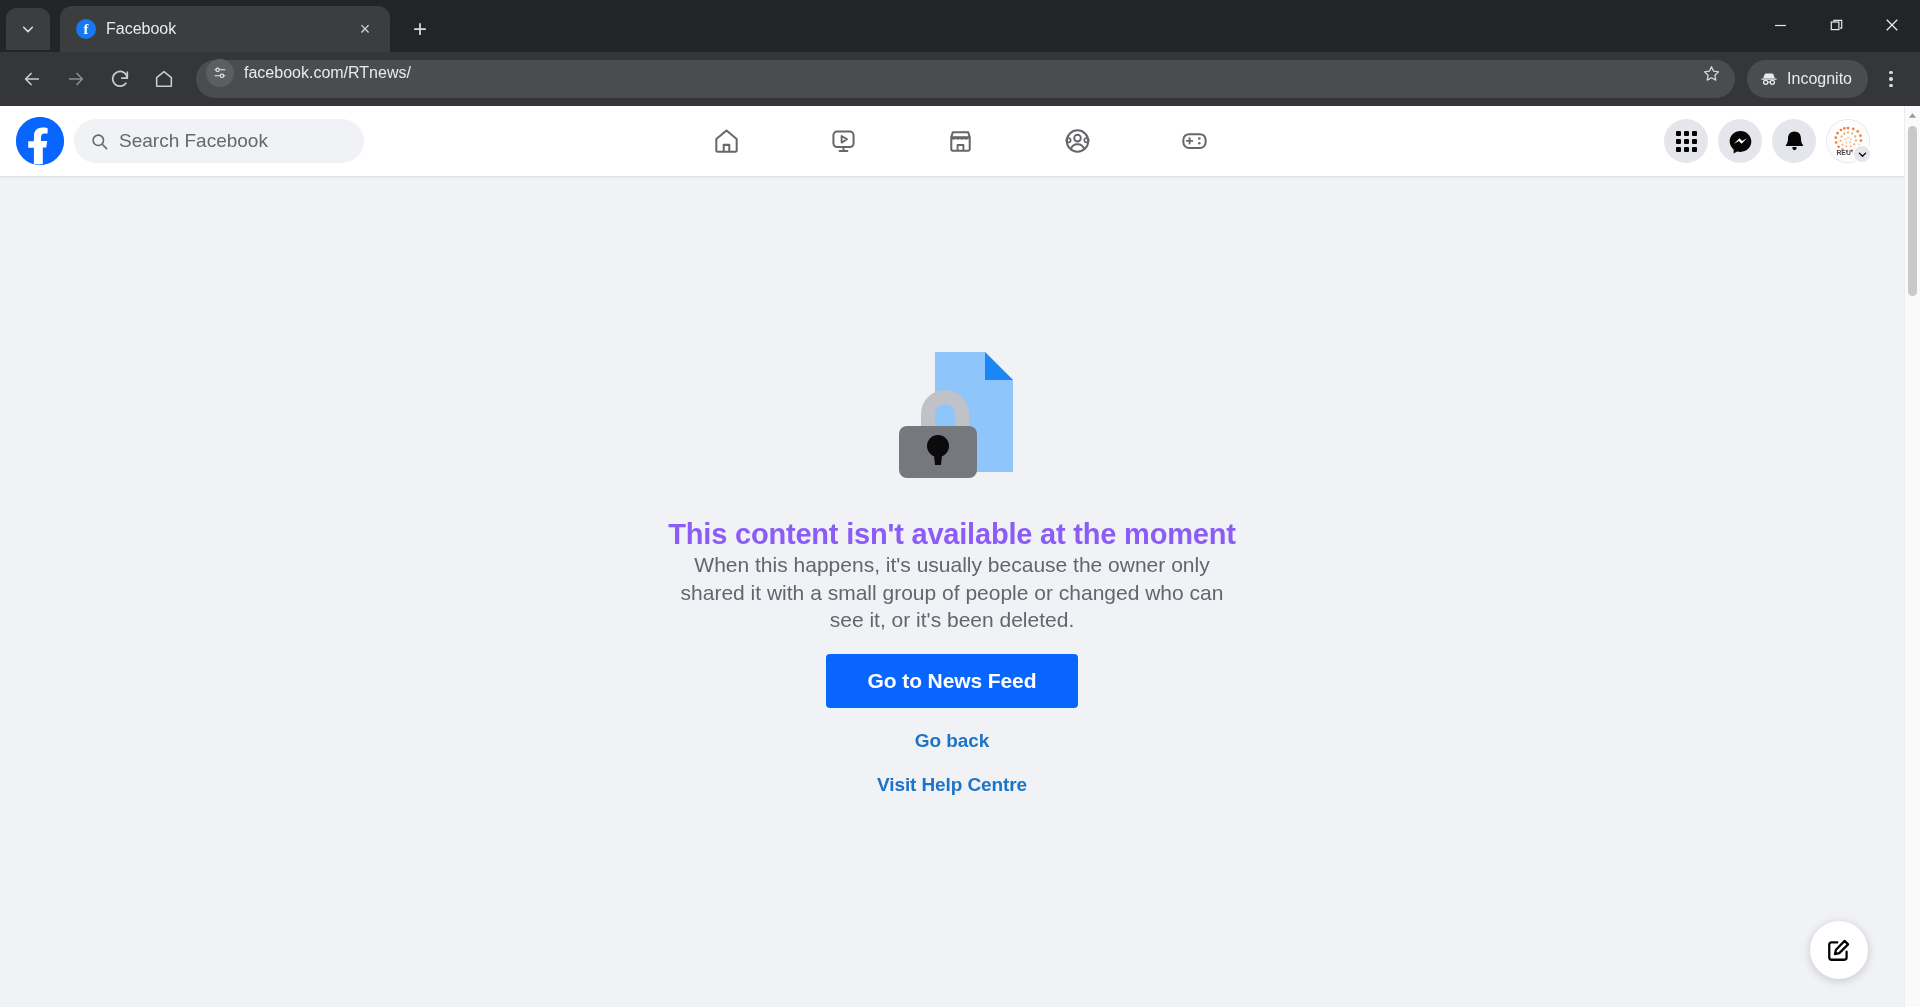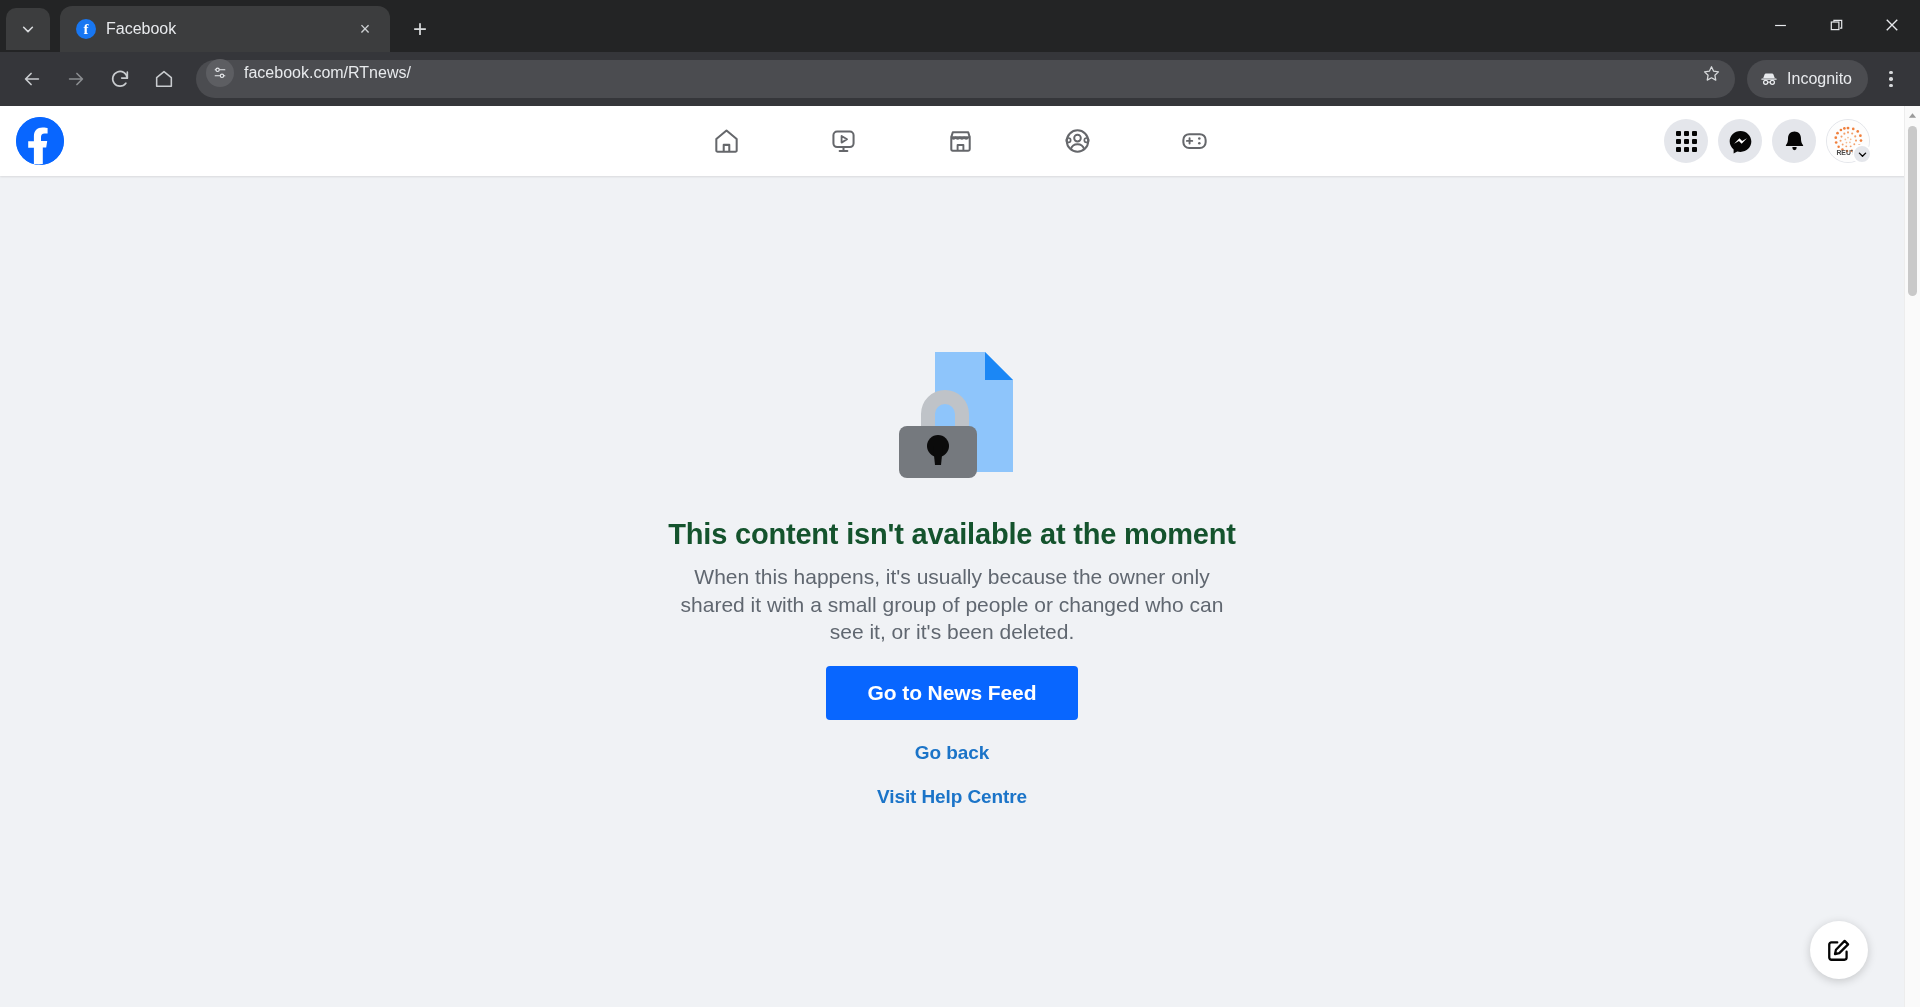--- a/index.html
+++ b/index.html
@@ -167,22 +167,22 @@
   }
 
   
   .content {
     position: absolute; top: 70px; left: 0; right: 16px; bottom: 0;
     display: flex; flex-direction: column; align-items: center;
     padding-top: 170px;
   }
   .lock-illo { width: 150px; height: 132px; margin-bottom: 40px; }
   .err-title {
-    font-size: 29px; font-weight: bold; color: #14532d;
-    letter-spacing: -.2px; margin-bottom: 12px; text-align: center;
+    font-size: 29px; font-weight: bold; color: #8b5cf6;
+    letter-spacing: -.2px; text-align: center;
   }
   .err-body {
     font-size: 21px; color: #606770; line-height: 1.32;
     text-align: center; max-width: 560px; margin-bottom: 20px;
   }
   .cta-btn {
     background: #0866ff; color: #fff; border: none;
     font-size: 21px; font-weight: bold; font-family: inherit;
     padding: 15px 42px; border-radius: 4px; cursor: pointer;
     letter-spacing: -.1px;
@@ -304,20 +304,27 @@
   <div class="viewport">
 
     <div class="fb-nav">
 
       <div class="fb-left">
         <div class="fb-logo">
           <svg width="48" height="48" viewBox="0 0 48 48">
             <circle cx="24" cy="24" r="24" fill="#0866ff"></circle>
             <path d="M30.2 30.6l1-6.5h-6.2v-4.2c0-1.8.9-3.5 3.7-3.5h2.9v-5.5s-2.6-.45-5.1-.45c-5.2 0-8.6 3.15-8.6 8.85v5h-5.7v6.5h5.7V47a24.2 24.2 0 008.9 0V30.6z" fill="#fff"></path>
           </svg>
+        </div>
+        <div class="fb-search">
+          <svg width="19" height="19" viewBox="0 0 24 24">
+            <circle cx="10.5" cy="10.5" r="6.6" fill="none" stroke="#65676b" stroke-width="2"></circle>
+            <path d="M15.4 15.4L21 21" stroke="#65676b" stroke-width="2" stroke-linecap="round"></path>
+          </svg>
+          <span class="fb-search-ph">Search Facebook</span>
         </div>
       </div>
 
       <div class="fb-center">
 
         <div class="fb-tab">
           <svg width="30" height="30" viewBox="0 0 28 28">
             <path d="M4.5 12.2L14 4.2l9.5 8v10.6a1.2 1.2 0 01-1.2 1.2H5.7a1.2 1.2 0 01-1.2-1.2z" fill="none" stroke="#65676b" stroke-width="1.9" stroke-linejoin="round"></path>
             <path d="M11.4 24V17.6h5.2V24" fill="none" stroke="#65676b" stroke-width="1.9" stroke-linejoin="round"></path>
           </svg>

